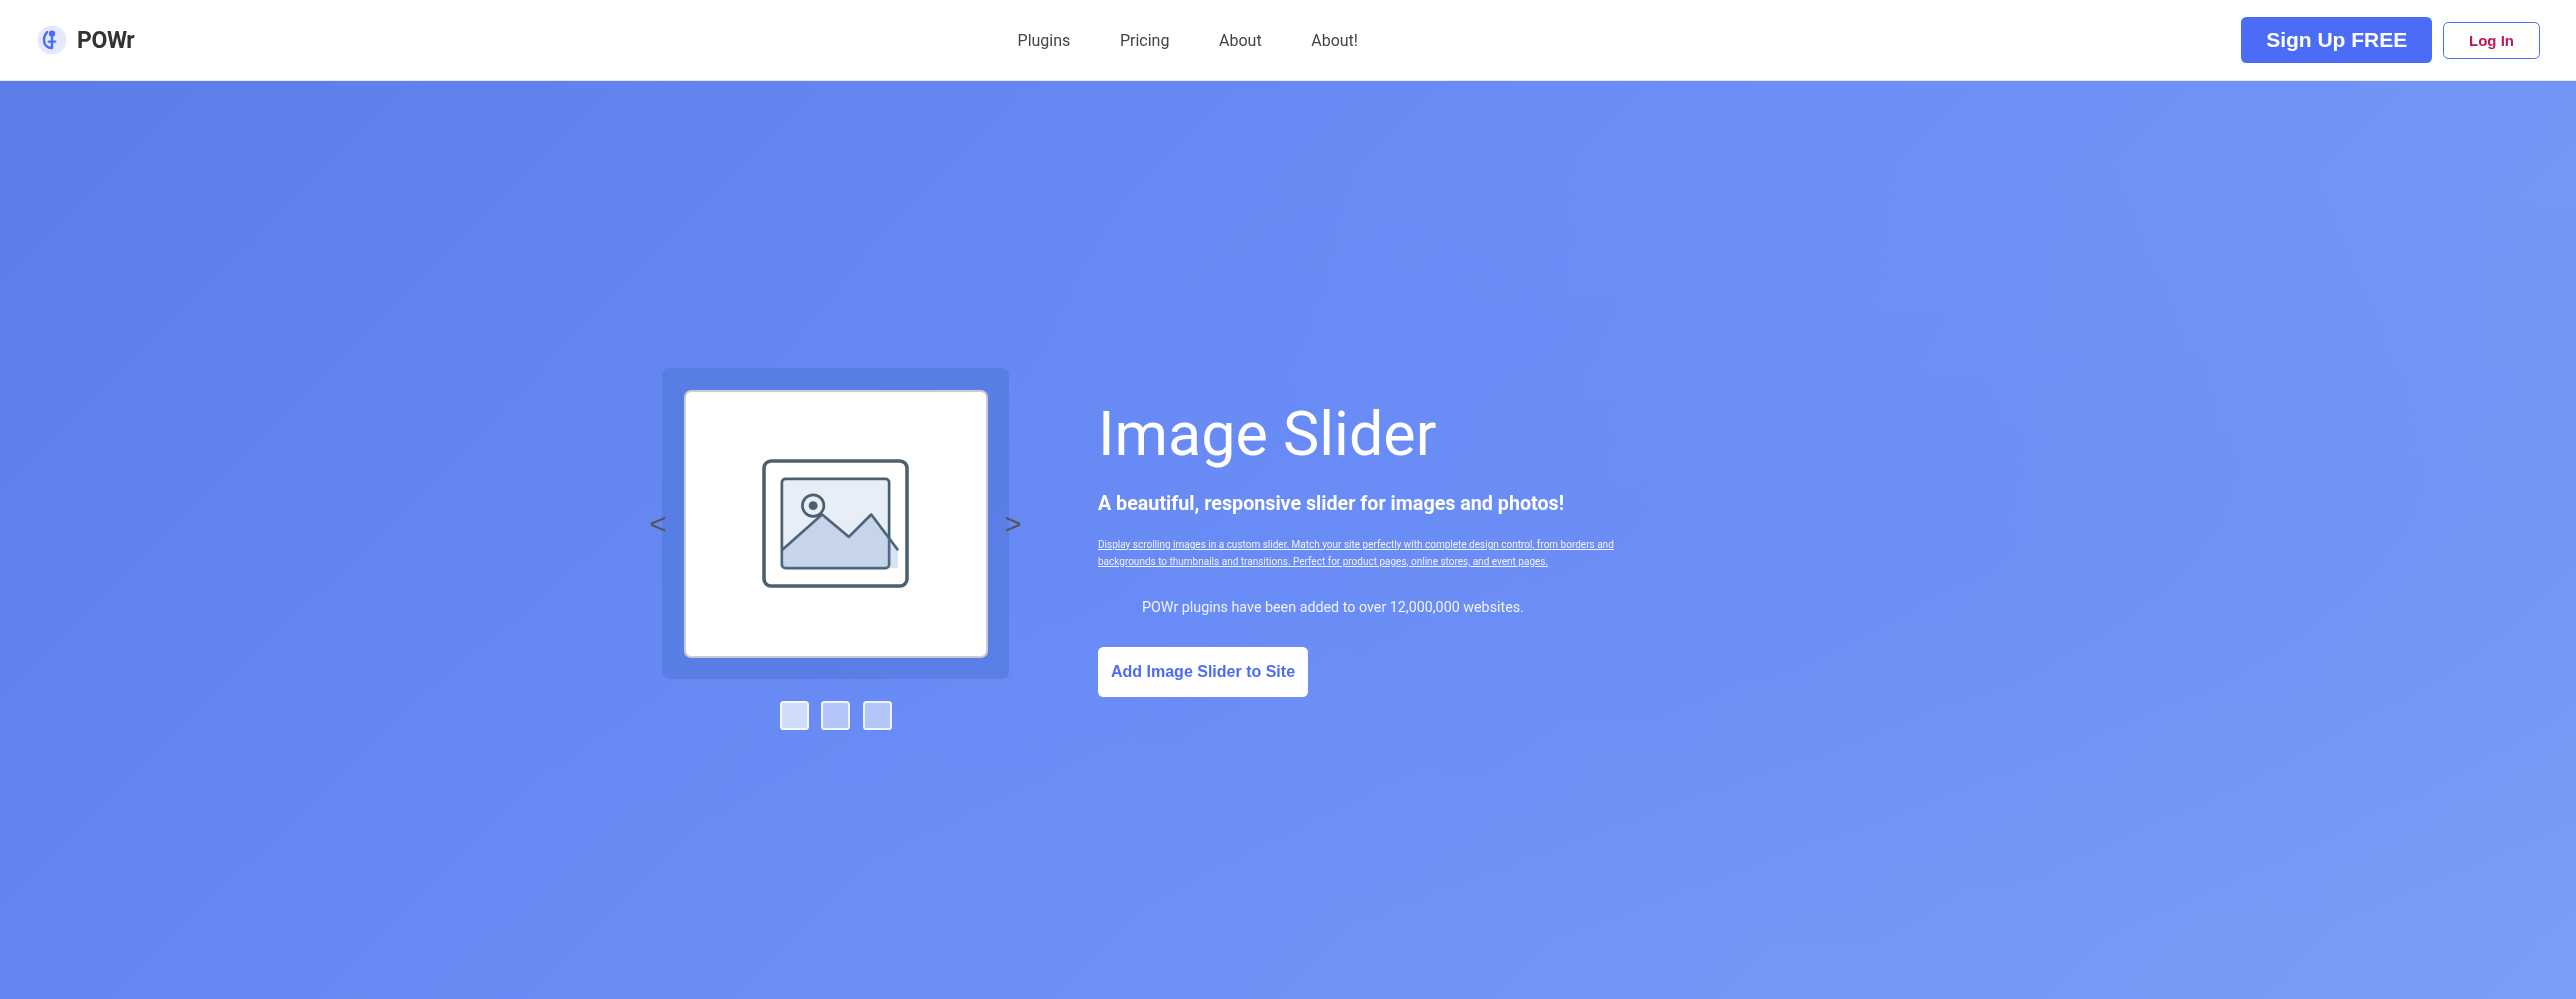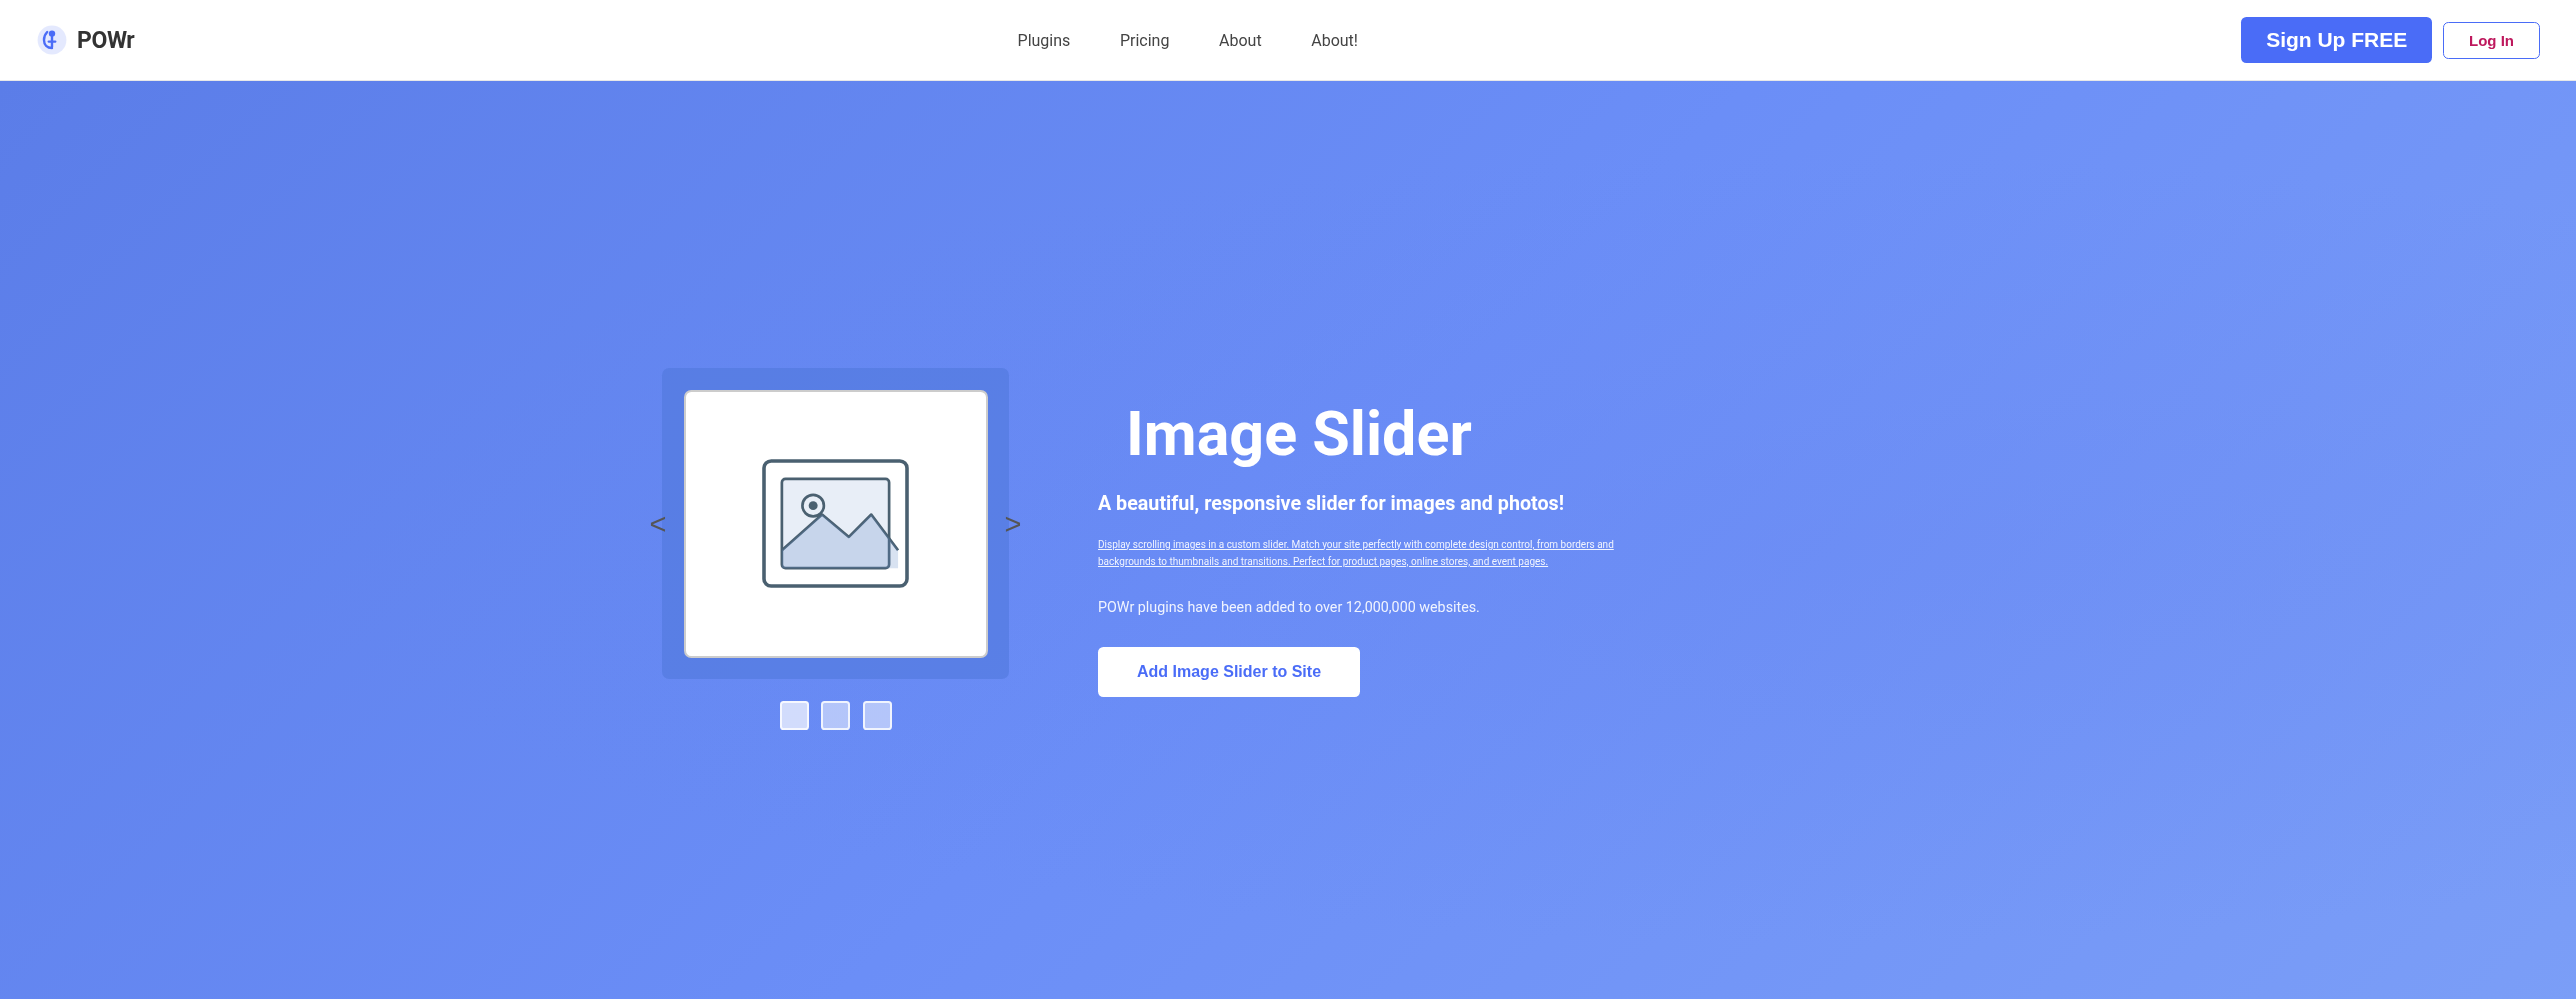--- a/index.html
+++ b/index.html
@@ -190,25 +190,24 @@
     }
 
     
     .hero-content {
       color: #fff;
       max-width: 555px;
     }
 
     .hero-title {
       font-size: 61px;
-      font-weight: 700;
+      font-weight: 400;
       color: #fff;
       line-height: 1.1;
       margin-bottom: 21.5px;
-      margin-left: 28px;
     }
 
     .hero-subtitle {
       font-size: 19.7px;
       font-weight: 700;
       color: #fff;
       margin-bottom: 18px;
       line-height: 1.4;
     }
 
@@ -217,27 +216,28 @@
       color: rgba(255,255,255,0.9);
       line-height: 1.7;
       margin-bottom: 29px;
       text-decoration: underline;
     }
 
     .hero-stat {
       font-size: 14.3px;
       color: rgba(255,255,255,0.9);
       margin-bottom: 32px;
+      margin-left: 44px;
     }
 
     .btn-cta {
       background: #fff;
       color: #4a6cf7;
       border: none;
-      padding: 16px 39px;
+      padding: 16px 13px;
       font-size: 16px;
       font-weight: 600;
       border-radius: 5.4px;
       cursor: pointer;
       display: inline-block;
     }
   </style>
 </head>
 <body>
 

